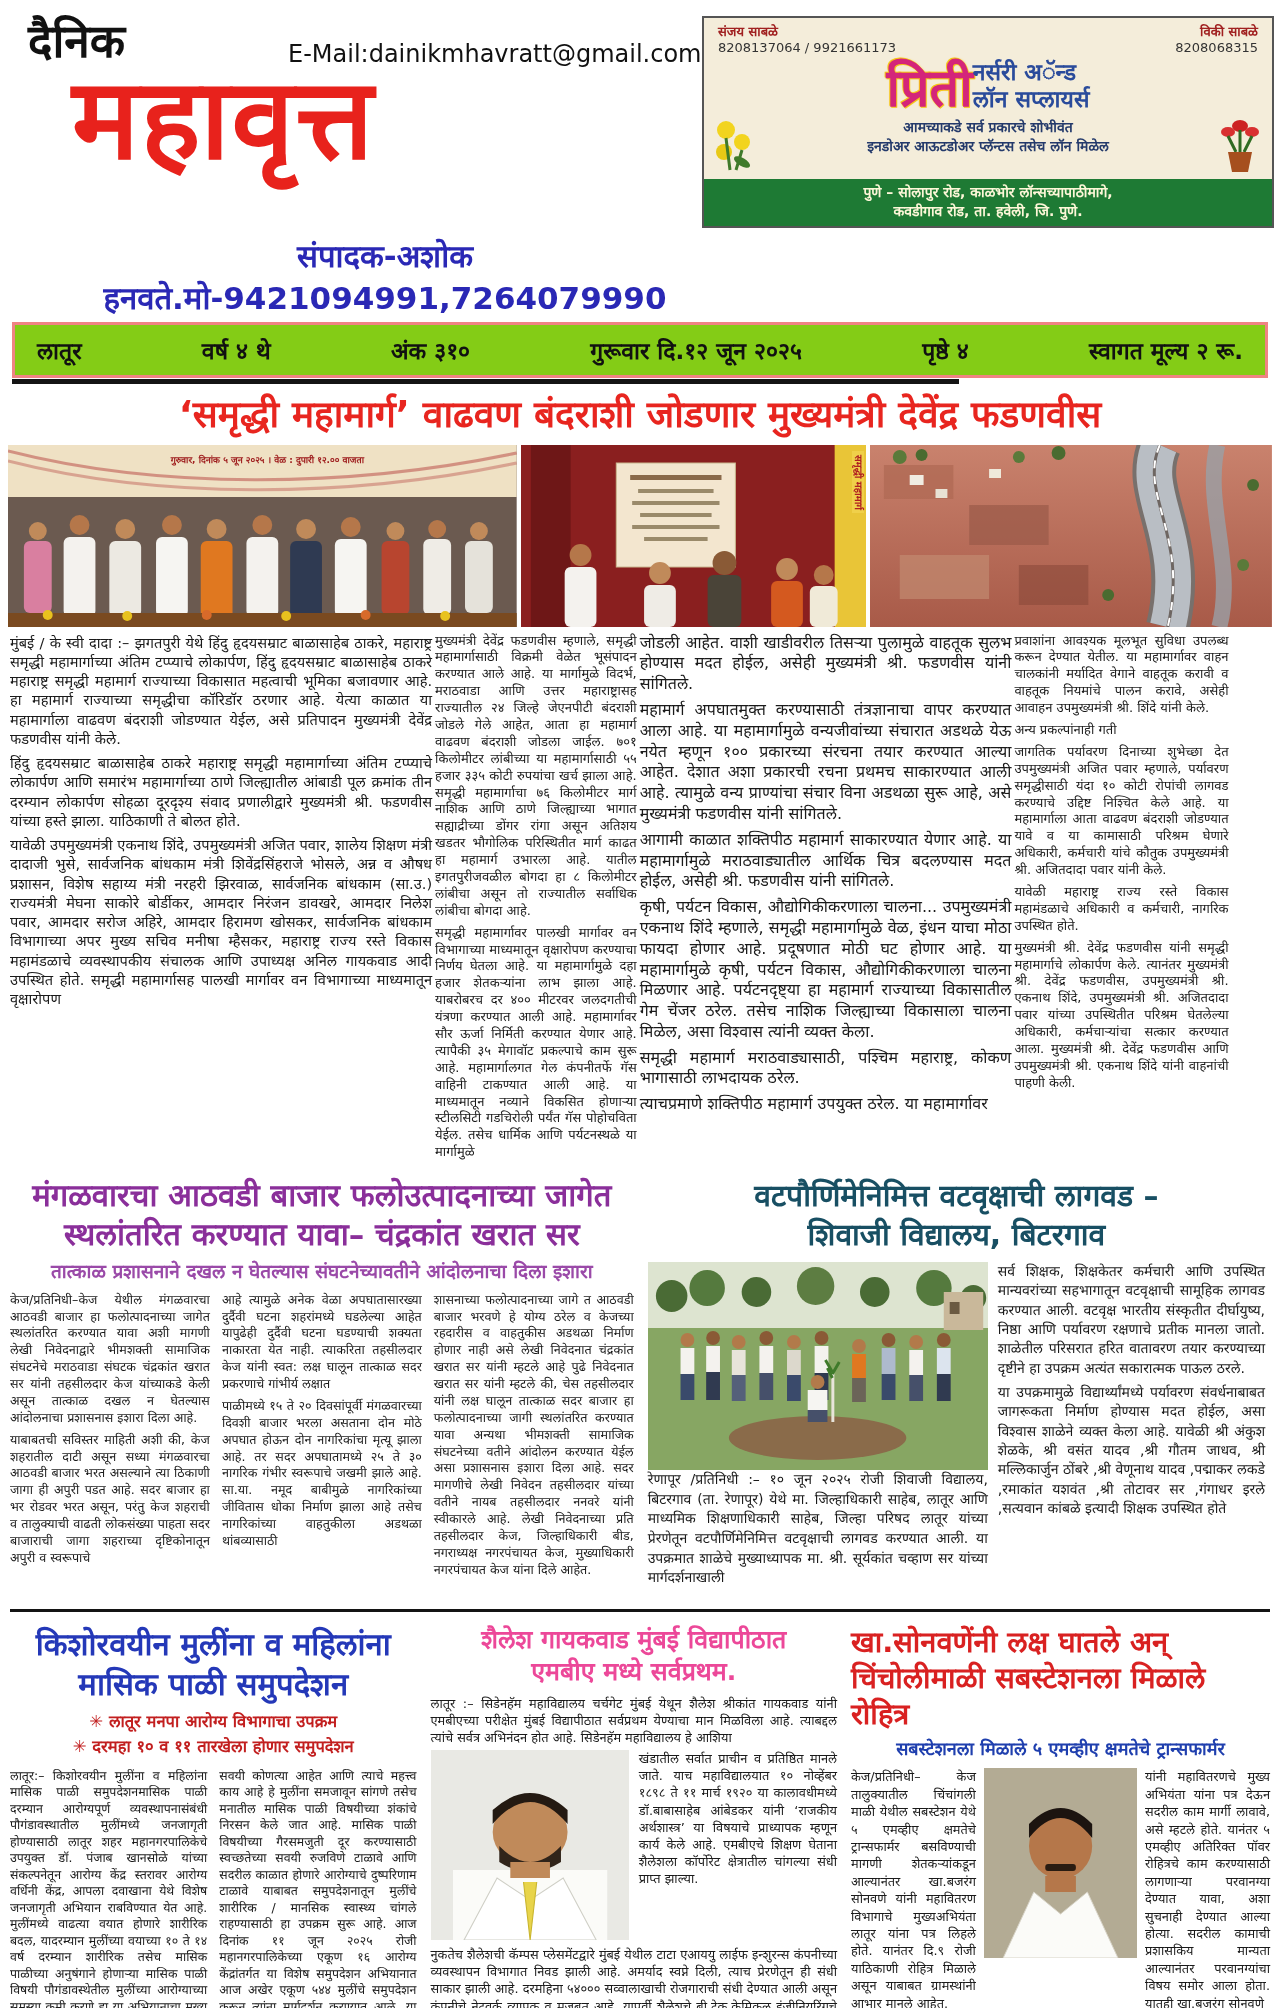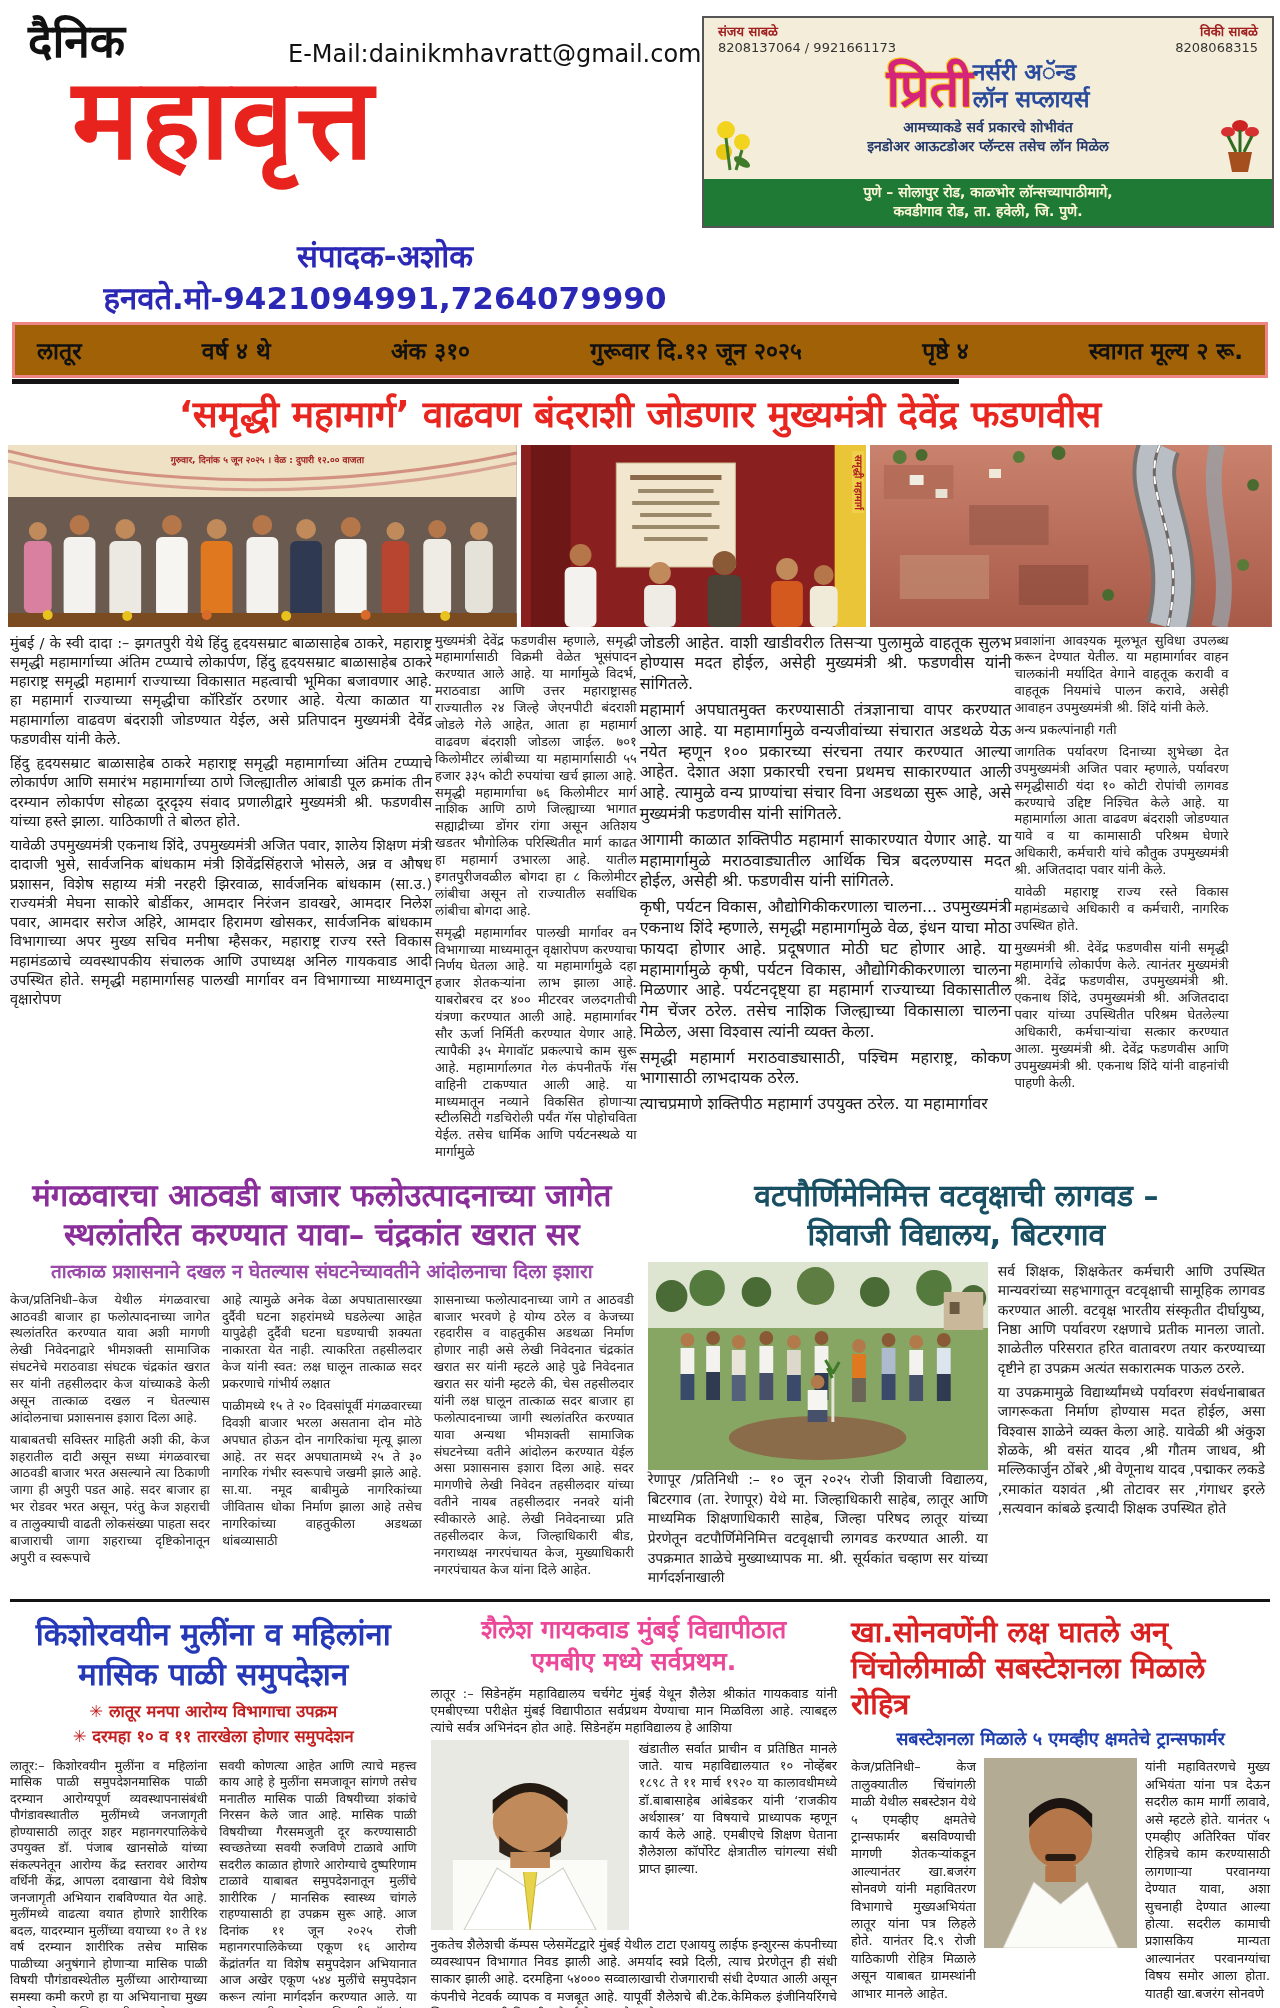--- a/index.html
+++ b/index.html
@@ -22,21 +22,21 @@
   .ad-brand2{font-size:23px;font-weight:bold;color:#2a4b9b;line-height:1.2;}
   .ad-tag{width:100%;text-align:center;font-size:14px;font-weight:bold;color:#243a6b;line-height:1.35;margin-top:4px;}
   .ad-addr{position:absolute;left:0;right:0;bottom:0;background:#1e7a34;color:#fdf7d8;text-align:center;font-size:14px;font-weight:bold;line-height:1.4;padding:4px 0;}
   .ad-flower{position:absolute;bottom:48px;}
   .ad-flower.l{left:8px;}
   .ad-flower.r{right:8px;}
 
   .editor-line{font-size:31px;font-weight:bold;color:#2a28b5;margin:2px 0 4px 60px;width:650px;text-align:center;}
 
   
-  .date-bar{margin:0 12px;border:3px solid #ef8484;background:#a16207;display:flex;justify-content:space-between;align-items:center;padding:9px 22px;font-size:23px;font-weight:bold;color:#111;}
+  .date-bar{margin:0 12px;border:3px solid #ef8484;background:#84cc16;display:flex;justify-content:space-between;align-items:center;padding:9px 22px;font-size:23px;font-weight:bold;color:#111;}
   .date-rule{height:5px;background:#141414;width:74%;margin:1px 0 0 12px;}
 
   
   .main-headline{margin:10px 8px 8px;text-align:center;font-size:37px;font-weight:bold;color:#e8251f;line-height:1.15;}
   .photo-strip{display:flex;gap:4px;margin:4px 8px;height:182px;}
   .photo{position:relative;overflow:hidden;}
   .photo svg{display:block;width:100%;height:100%;}
   .photo.p1{width:40.5%;}
   .photo.p2{width:27.5%;}
   .photo.p3{width:32%;}
@@ -44,21 +44,21 @@
   .photo-vtext{position:absolute;top:6px;right:2px;writing-mode:vertical-rl;font-size:10px;font-weight:bold;color:#b02020;background:#f0d04a;padding:4px 1px;line-height:1;}
 
   .cols{display:flex;gap:3px;margin:6px 10px 10px;}
   .cols p{margin:0 0 5px;text-align:justify;}
   .mcol0{width:33.5%;font-size:14.6px;line-height:1.32;}
   .mcol1{width:16%;font-size:13px;line-height:1.3;}
   .mcol2{width:29.5%;font-size:16px;line-height:1.3;}
   .mcol3{width:17%;font-size:13px;line-height:1.3;}
 
   
-  .mid{display:flex;gap:14px;margin:8px 10px 6px;}
+  .mid{display:flex;gap:14px;margin:8px 10px 16px;}
   .mid-left{width:49.5%;}
   .mid-right{width:49%;}
   .h-purple{font-size:31px;font-weight:bold;color:#8a2f9a;text-align:center;line-height:1.25;margin:0;}
   .sub-purple{font-size:19px;font-weight:bold;color:#9a4aa8;text-align:center;margin:4px 0 8px;}
   .mid-left .cols3{display:flex;gap:12px;}
   .mid-left .cols3 > div{width:33.3%;font-size:12.6px;line-height:1.34;}
   .h-teal{font-size:30px;font-weight:bold;color:#184f63;text-align:center;line-height:1.3;margin:0 0 8px;}
   .banyan-row{display:flex;gap:10px;}
   .banyan-photo-wrap{width:56%;}
   .banyan-photo{width:100%;height:208px;}

